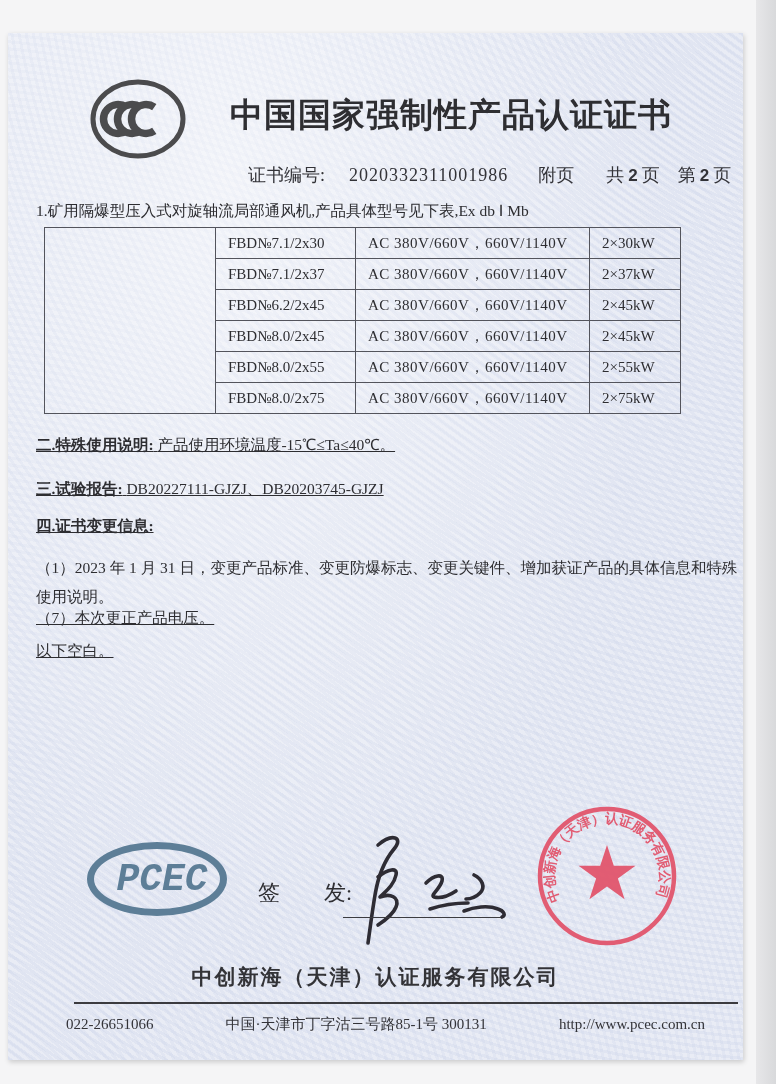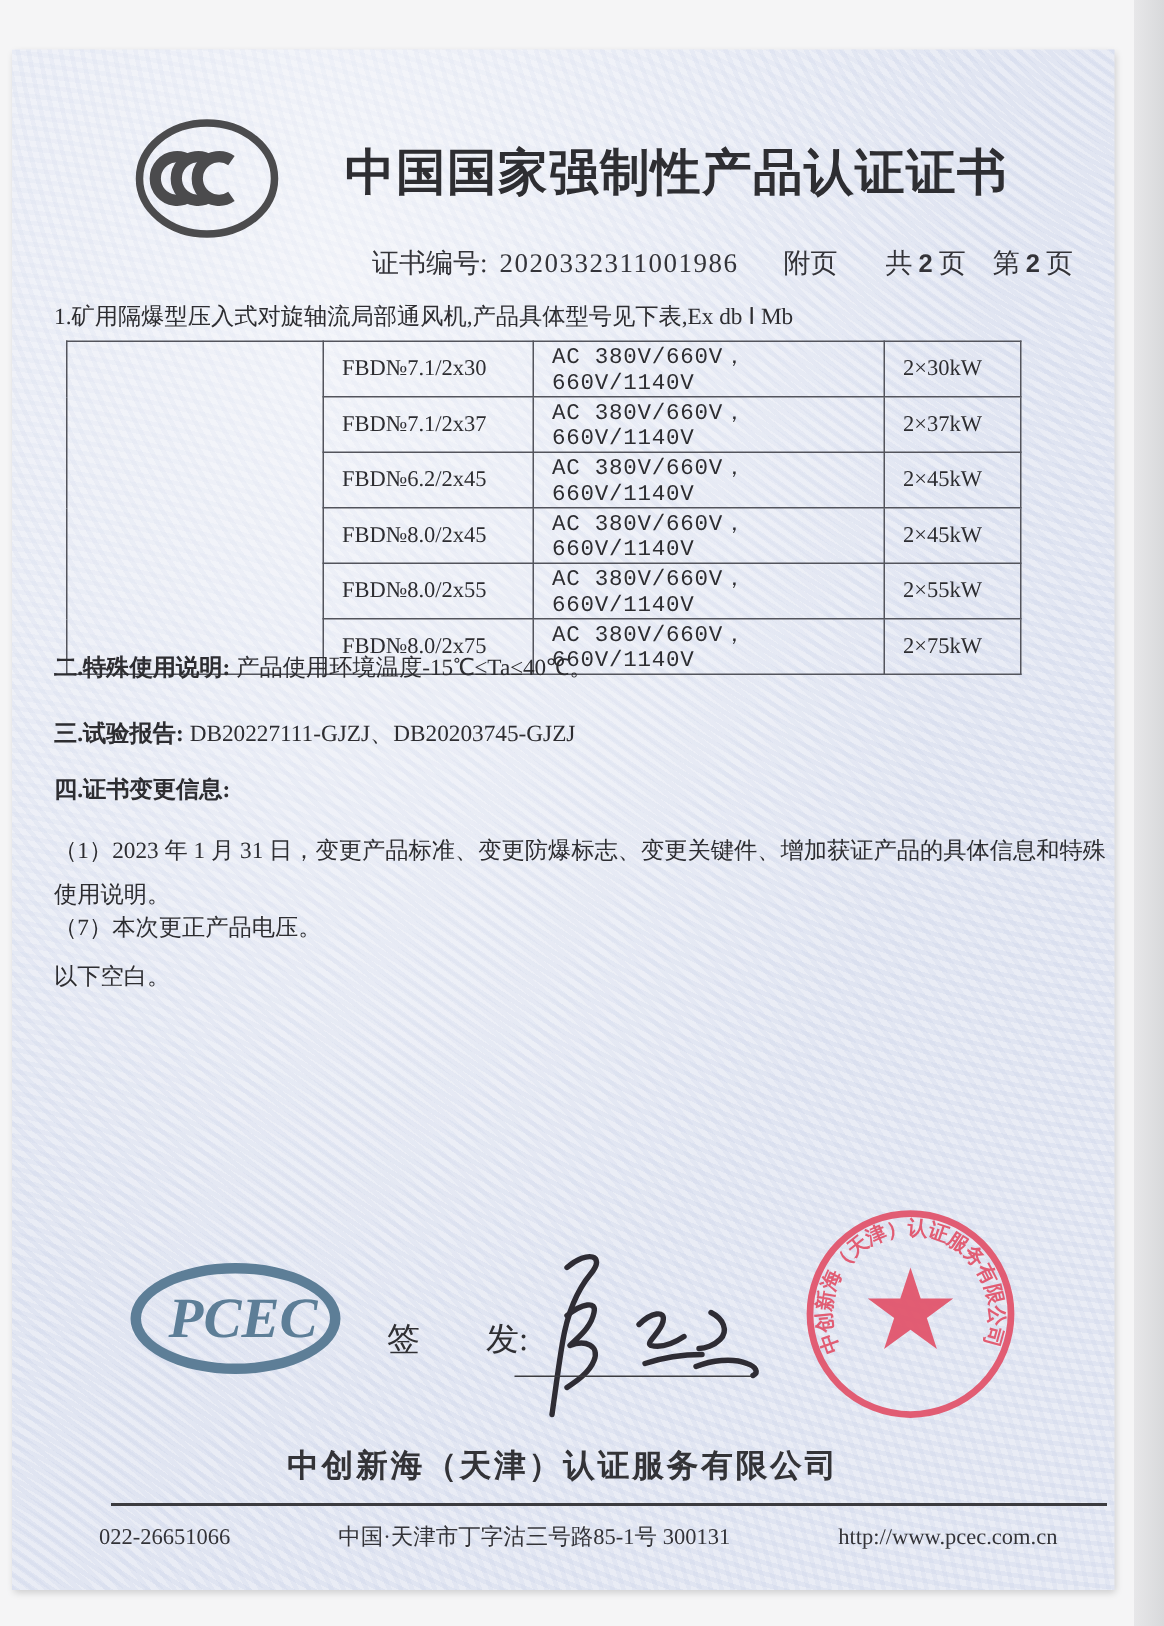--- a/index.html
+++ b/index.html
@@ -24,53 +24,53 @@
   .ccc-logo{position:absolute;left:80px;top:44px;width:100px;height:84px;}
   .doc-title{
     position:absolute;left:208px;top:60px;width:470px;
     font-size:33px;font-weight:700;letter-spacing:1px;text-align:center;
     color:#2e2e32;font-family:Liberation Serif, serif;white-space:nowrap;
   }
   .cert-line{
     position:absolute;left:240px;top:130px;width:480px;
     font-size:18px;color:#333338;white-space:nowrap;display:flex;align-items:baseline;
   }
-  .cert-line .num{margin-left:8px;letter-spacing:1px;}
+  .cert-line .num{margin-left:24px;letter-spacing:1px;}
   .cert-line .gap1{margin-left:30px;}
   .cert-line .gap2{margin-left:32px;}
   .cert-line .gap3{margin-left:18px;}
   .cert-line b{font-weight:700;font-family:"Liberation Sans",sans-serif;font-size:17px;padding:0 4px;}
   
   .intro{position:absolute;left:28px;top:168px;font-size:15.5px;white-space:nowrap;color:#2d2d31;}
   table.spec{
     position:absolute;left:36px;top:194px;border-collapse:collapse;
     font-size:15px;color:#2d2d31;table-layout:fixed;
   }
   table.spec td{border:1px solid #53545c;height:30px;padding:0 0 0 12px;vertical-align:middle;}
   td.c-empty{width:158px;}
   td.c-model{width:127px;}
-  td.c-volt{width:221px;letter-spacing:.5px;font-family:Liberation Mono, monospace;}
+  td.c-volt{width:221px;letter-spacing:.5px;}
   td.c-pow{width:78px;padding-left:10px;}
   .sections{position:absolute;left:28px;top:0;width:708px;font-size:15.5px;color:#2d2d31;}
-  .sec{position:absolute;white-space:nowrap;}
+  .sec{position:absolute;white-space:nowrap;text-decoration:underline;}
   .sec .lbl{font-weight:700;}
   .sec-2{top:400px;}
   .sec-3{top:446px;}
   .sec-4{top:483px;}
   .para-1{position:absolute;top:520px;width:704px;line-height:29px;white-space:normal;}
   .para-2{position:absolute;top:575px;}
   .para-3{position:absolute;top:608px;}
   
   .pcec-oval{
     position:absolute;left:79px;top:809px;width:126px;height:60px;
     border:7px solid #5d7e97;border-radius:50%;
     display:flex;align-items:center;justify-content:center;
   }
   .pcec-oval span{
-    font-family:Liberation Serif, serif;font-weight:700;font-style:italic;
+    font-family:Liberation Mono, monospace;font-weight:700;font-style:italic;
     font-size:38px;color:#5d7e97;letter-spacing:0px;margin-left:10px;
   }
   .sign-label{position:absolute;left:250px;top:845px;font-size:22px;white-space:pre;color:#2f2f33;}
   .signature{position:absolute;left:330px;top:798px;width:180px;height:122px;}
   .sign-underline{position:absolute;left:335px;top:884px;width:158px;height:1px;background:#3c3c40;}
   .stamp{position:absolute;left:524px;top:768px;width:150px;height:150px;opacity:.88;}
   
   .footer-company{
     position:absolute;left:0;top:930px;width:735px;text-align:center;
     font-family:"Liberation Sans",sans-serif;font-weight:600;font-size:21px;

